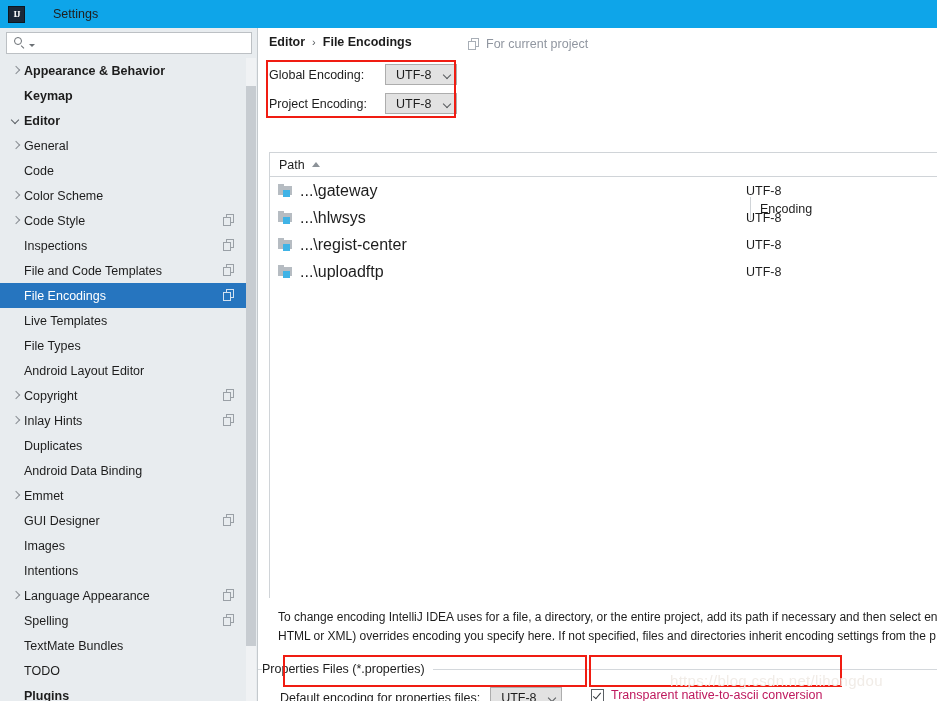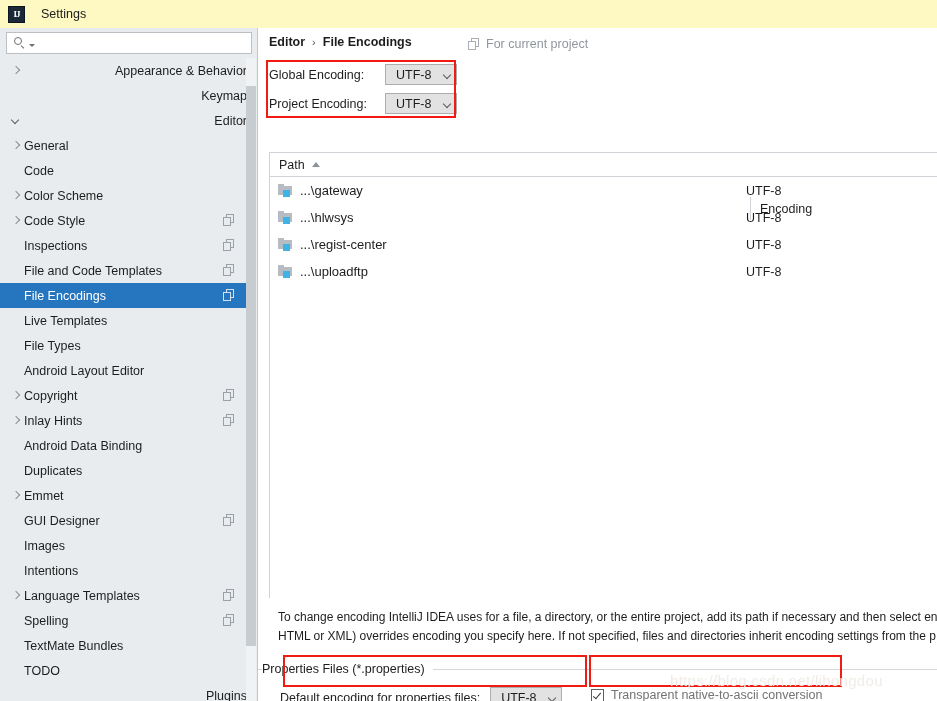--- a/index.html
+++ b/index.html
@@ -11,34 +11,34 @@
     font-family: "Liberation Sans", sans-serif;
     font-size: 12px;
     color: #1d1d1d;
     -webkit-font-smoothing: antialiased;
   }
   #app { position: relative; width: 937px; height: 701px; }
 
   
   .titlebar {
     position: absolute; left: 0; top: 0; width: 937px; height: 28px;
-    background: #fef9c3;
+    background: #0ea5e9;
     display: flex; align-items: center; padding-left: 8px;
   }
   .ij-logo {
     width: 17px; height: 17px; background: #1b2838;
     border: 1px solid #0d1620;
     display: flex; align-items: center; justify-content: center;
     color: #fff; font-size: 9px; font-weight: bold;
     font-family: "Liberation Serif", serif;
     letter-spacing: -1px;
     flex: 0 0 auto;
   }
   .title-text {
-    margin-left: 16px; font-size: 12.5px; color: #202020;
+    margin-left: 28px; font-size: 12.5px; color: #202020;
   }
 
   
   .sidebar {
     position: absolute; left: 0; top: 28px; width: 258px; height: 673px;
     background: #e8ecef;
     border-right: 1px solid #c4c9cd;
   }
   .search-wrap {
     position: absolute; left: 6px; top: 4px; width: 246px; height: 22px;
@@ -68,21 +68,21 @@
   .tree {
     position: absolute; left: 0; top: 30px; width: 247px; bottom: 0;
     overflow: hidden;
   }
   .tree-item {
     position: relative; height: 25px; display: flex; align-items: center;
     padding-left: 10px; width: 247px;
     font-size: 12.5px; color: #1d1d1d; white-space: nowrap;
   }
   .tree-item.selected { background: #2675bf; color: #ffffff; }
-  .tree-item.bold { font-weight: normal; text-align: right; }
+  .tree-item.bold { font-weight: bold; }
   .tw {
     width: 14px; flex: 0 0 auto; position: relative; height: 14px;
   }
   .tw.right::before {
     content: ""; position: absolute; left: 3px; top: 3px;
     width: 5px; height: 5px;
     border-right: 1.6px solid #8a8f94; border-top: 1.6px solid #8a8f94;
     transform: rotate(45deg);
   }
   .tw.down::before {
@@ -172,21 +172,21 @@
   .th-enc { left: 480px; right: 0; border-left: 1px solid #d0d4d8; margin-top: 44px; }
   .sort-arrow {
     margin-left: 7px; width: 0; height: 0;
     border-left: 4px solid transparent; border-right: 4px solid transparent;
     border-bottom: 5px solid #8c9298;
   }
   .trow { position: relative; height: 27px; }
   .cell-path {
     position: absolute; left: 0; top: 0; width: 467px; height: 27px;
     display: flex; align-items: center; padding-left: 8px; gap: 7px;
-    font-size: 13px; color: #1d1d1d;
+    font-size: 16px; color: #1d1d1d;
   }
   .cell-enc {
     position: absolute; left: 467px; top: 0; right: 0; height: 27px;
     display: flex; align-items: center; padding-left: 9px;
     font-size: 12.5px; color: #1d1d1d;
   }
   .folder-icon { position: relative; width: 15px; height: 13px; flex: 0 0 auto; }
   .folder-icon .body {
     position: absolute; left: 0; top: 2px; width: 14px; height: 9px;
     background: #b6bcc2;
@@ -217,21 +217,21 @@
     position: absolute; left: 0px; top: 641px; right: 0; height: 1px;
     background: #d4d8dc;
   }
   .props-row {
     position: absolute; left: 22px; top: 659px;
     display: flex; align-items: center; gap: 10px;
   }
   .chk-row {
     position: absolute; left: 333px; top: 660px;
     display: flex; align-items: center; gap: 7px;
-    font-size: 12.5px; color: #737373;
+    font-size: 12.5px; color: #be185d;
   }
   .checkbox {
     position: relative; width: 13px; height: 13px;
     border: 1px solid #5a5f64; background: #ffffff; flex: 0 0 auto;
   }
   .checkbox .tick {
     position: absolute; left: 3px; top: 1px; width: 4px; height: 8px;
     border-right: 1.6px solid #32373c; border-bottom: 1.6px solid #32373c;
     transform: rotate(40deg);
   }
@@ -345,27 +345,27 @@
         <div class="tree-item indent1">
           <span class="tw right"></span>
           <span class="tree-label">Inlay Hints</span>
           <span class="copy-icon">
             <span class="b1"></span>
             <span class="b2"></span>
           </span>
         </div>
         <div class="tree-item indent1">
           <span class="tw "></span>
+          <span class="tree-label">Duplicates</span>
+        </div>
+        <div class="tree-item indent1">
+          <span class="tw "></span>
           <span class="tree-label">Android Data Binding</span>
         </div>
         <div class="tree-item indent1">
-          <span class="tw "></span>
-          <span class="tree-label">Duplicates</span>
-        </div>
-        <div class="tree-item indent1">
           <span class="tw right"></span>
           <span class="tree-label">Emmet</span>
         </div>
         <div class="tree-item indent1">
           <span class="tw "></span>
           <span class="tree-label">GUI Designer</span>
           <span class="copy-icon">
             <span class="b1"></span>
             <span class="b2"></span>
           </span>
@@ -373,21 +373,21 @@
         <div class="tree-item indent1">
           <span class="tw "></span>
           <span class="tree-label">Images</span>
         </div>
         <div class="tree-item indent1">
           <span class="tw "></span>
           <span class="tree-label">Intentions</span>
         </div>
         <div class="tree-item indent1">
           <span class="tw right"></span>
-          <span class="tree-label">Language Templates</span>
+          <span class="tree-label">Language Appearance</span>
           <span class="copy-icon">
             <span class="b1"></span>
             <span class="b2"></span>
           </span>
         </div>
         <div class="tree-item indent1">
           <span class="tw "></span>
           <span class="tree-label">Spelling</span>
           <span class="copy-icon">
             <span class="b1"></span>

